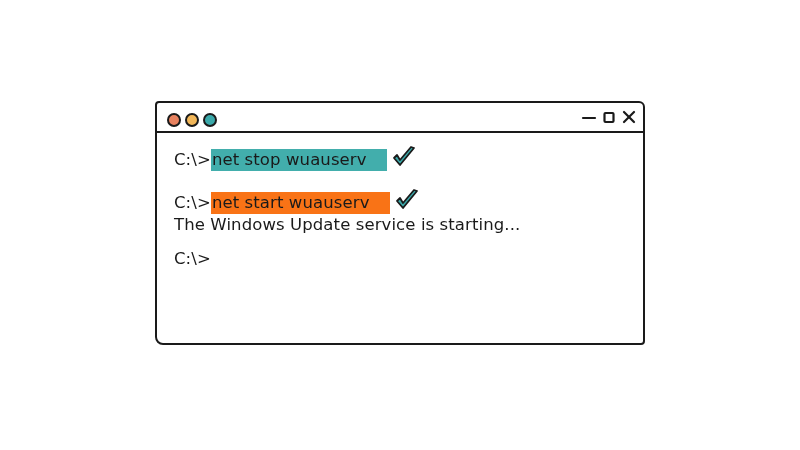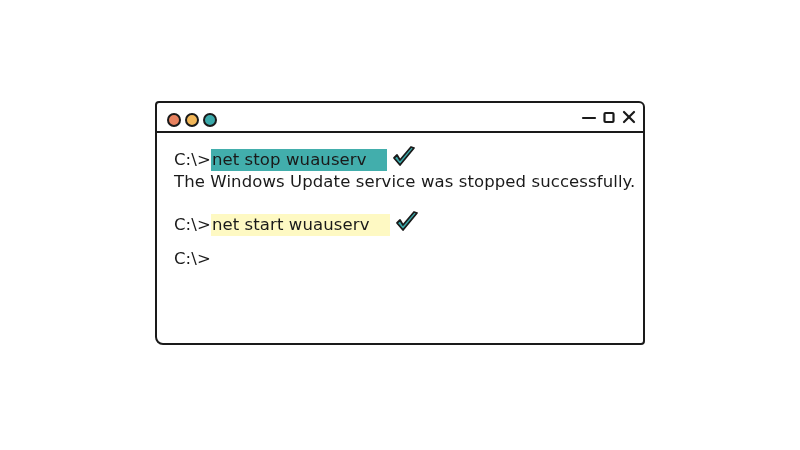--- a/index.html
+++ b/index.html
@@ -53,35 +53,32 @@
 
   <div class="content">
 
     <div class="line">
       <span>C:\&gt;</span>
       <span class="hl" style="background:#42aeac;">net stop wuauserv</span>
       <svg class="check" viewBox="0 0 26 24" style="margin-top:-6px;">
         <path d="M3 13 L9 20 L23 3 L20 2 L9 15 L6 10 Z" fill="#3aa9aa" stroke="#1a1a1a" stroke-width="1.8" stroke-linejoin="round"></path>
       </svg>
     </div>
-    <div class="line">
-      <span>The Windows Update service was stopped successfully.</span>
-      <svg class="check" viewBox="0 0 26 24" style="margin-top:-4px;">
-        <path d="M3 13 L9 20 L23 3 L20 2 L9 15 L6 10 Z" fill="#f2b759" stroke="#1a1a1a" stroke-width="1.8" stroke-linejoin="round"></path>
-      </svg>
-    </div>
 
     <div class="gap"></div>
 
     <div class="line">
       <span>C:\&gt;</span>
-      <span class="hl" style="background:#fef9c3;">net start wuauserv</span>
+      <span class="hl" style="background:#f97316;">net start wuauserv</span>
       <svg class="check" viewBox="0 0 26 24" style="margin-top:-6px;">
         <path d="M3 13 L9 20 L23 3 L20 2 L9 15 L6 10 Z" fill="#3aa9aa" stroke="#1a1a1a" stroke-width="1.8" stroke-linejoin="round"></path>
       </svg>
+    </div>
+    <div class="line">
+      <span>The Windows Update service is starting...</span>
     </div>
 
     <div style="height:12px;"></div>
 
     <div class="line">
       <span>C:\&gt;</span>
     </div>
   </div>
 </div>
 

